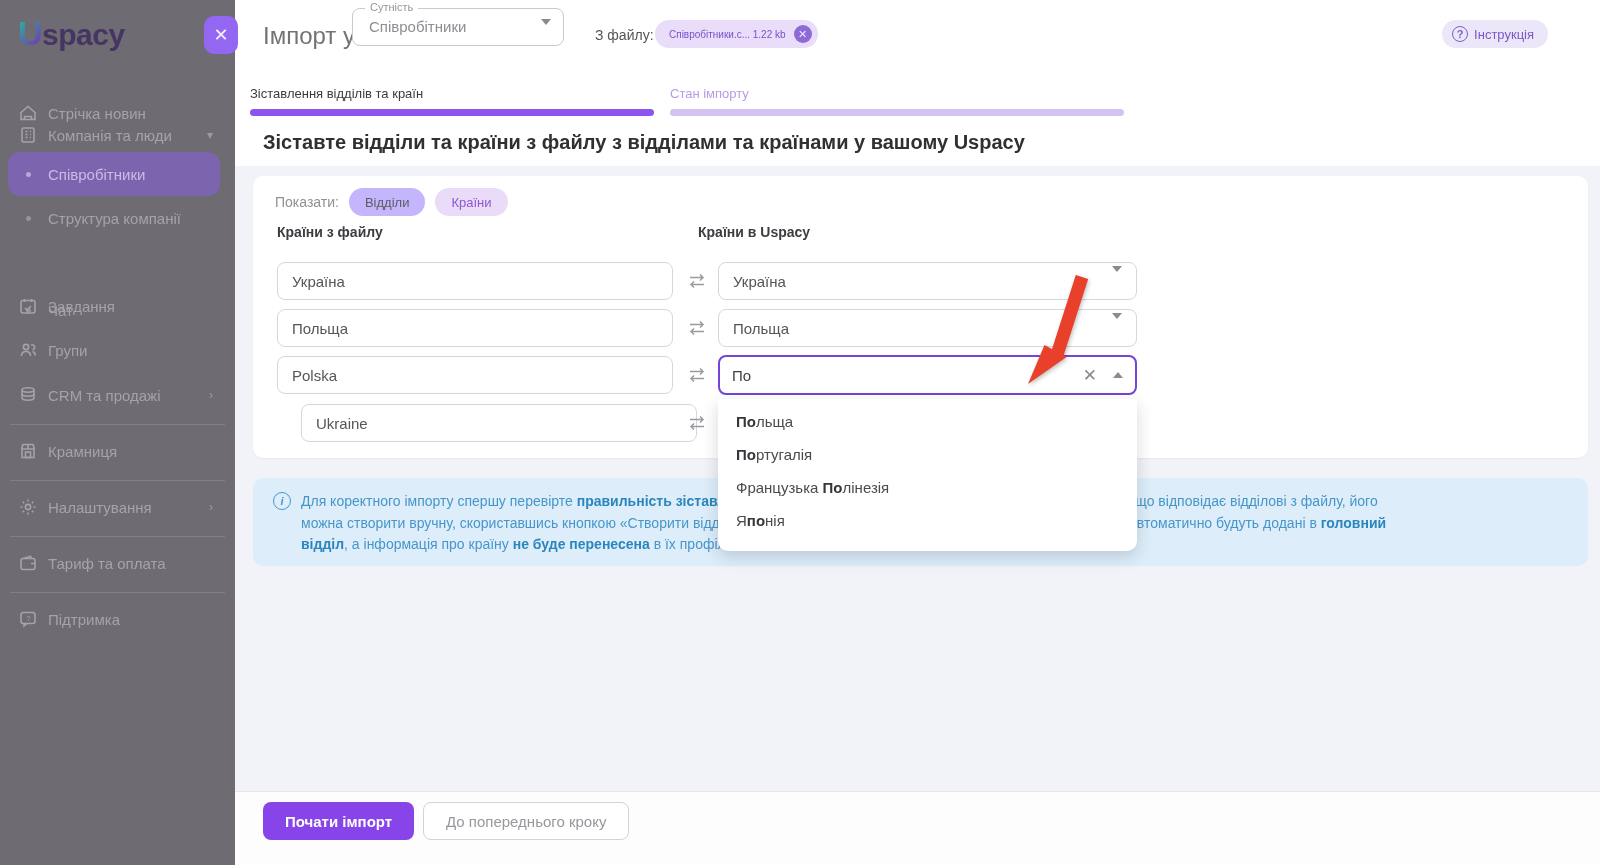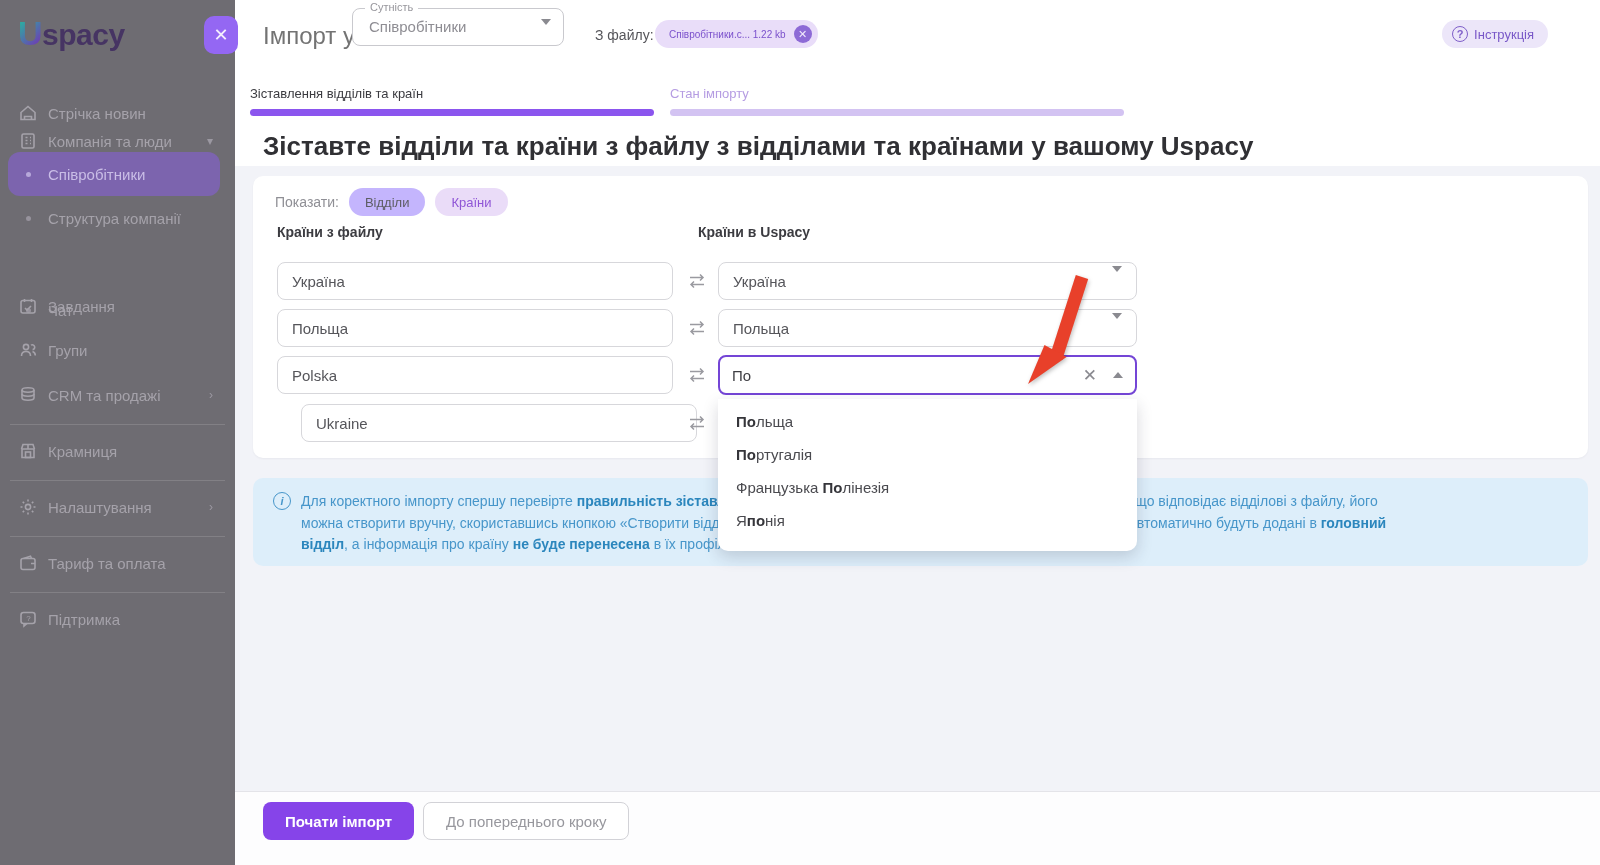--- a/index.html
+++ b/index.html
@@ -42,21 +42,21 @@
   .steps { position:absolute; left:15px; top:86px; width:1345px; display:flex; gap:16px; }
   .step { display:flex; flex-direction:column; gap:8px; }
   .step .slabel { font-size:13px; }
   .step .sbar { height:7px; border-radius:4px; }
   .step.done .slabel { color:#5fb53b; }
   .step.done .sbar { background:#70c23f; }
   .step.current .slabel { color:#3b3b40; }
   .step.current .sbar { background:#8b55ee; }
   .step.pending .slabel { color:#b59ce2; }
   .step.pending .sbar { background:#d3c3f2; }
-  .page-title { position:absolute; left:28px; top:131px; font-size:26px; font-weight:700; color:#303034; }
+  .page-title { position:absolute; left:28px; top:131px; font-size:20px; font-weight:700; color:#303034; }
 
   
   .card { position:absolute; left:18px; top:176px; width:1335px; height:282px; background:#fff; border-radius:10px; box-shadow:0 1px 2px rgba(40,40,60,0.05); }
   .filter-row { position:absolute; left:22px; top:12px; height:28px; display:flex; align-items:center; gap:10px; }
   .filter-label { font-size:14px; color:#8f8f95; }
   .chip { height:28px; padding:0 16px; border-radius:15px; font-size:13px; display:flex; align-items:center; cursor:pointer; }
   .chip.gray { background:#c4b5fd; color:#5d5d63; }
   .chip.purple { background:#eadcf8; color:#8f55d6; }
   .col-header { position:absolute; top:48px; font-size:14px; font-weight:700; color:#3c3c41; }
   .col-header.left { left:24px; }
@@ -105,21 +105,21 @@
     <div class="nav-item" style="top:70px;margin-top:28px;">
       <span class="ic">
         <svg width="20" height="20" viewBox="0 0 20 20" fill="none" stroke="#a5a2aa" stroke-width="1.6">
             <path d="M3 9.5 L10 3.5 L17 9.5 V16.5 H3 Z"></path>
             <path d="M6.5 16.5 v-3 h7 v3"></path>
           </svg>
       </span>
       <span>Стрічка новин</span>
     </div>
 
-    <div class="nav-item" style="top:126px;">
+    <div class="nav-item" style="top:120px;">
       <span class="ic">
         <svg width="20" height="20" viewBox="0 0 20 20" fill="none" stroke="#a5a2aa" stroke-width="1.6">
             <rect x="4" y="3" width="12" height="14" rx="1.5"></rect>
             <path d="M7.5 6.5 h2 M7.5 9.5 h2 M7.5 12.5 h2 M12 6.5 h1 M12 9.5 h1 M12 12.5 h1"></path>
           </svg>
       </span>
       <span>Компанія та люди</span>
       <span class="chev">▾</span>
     </div>
 

